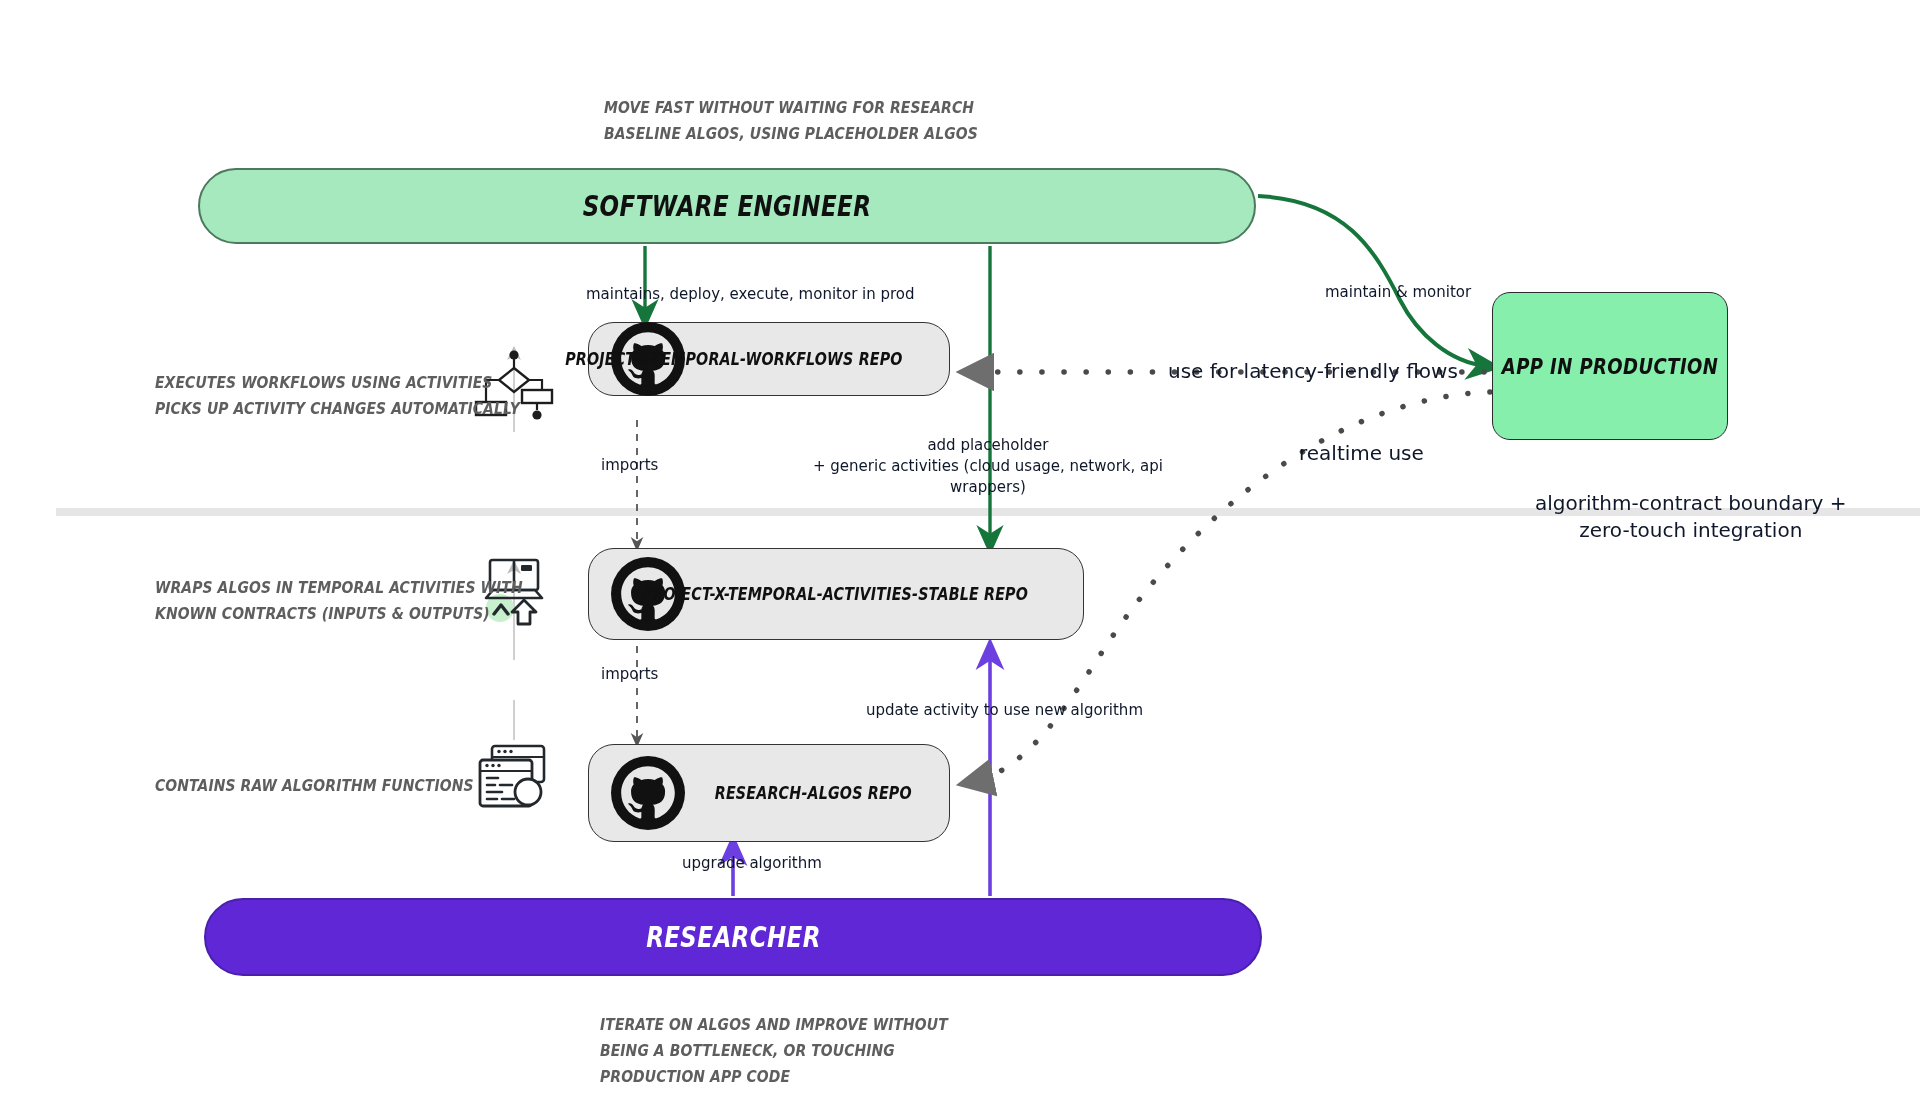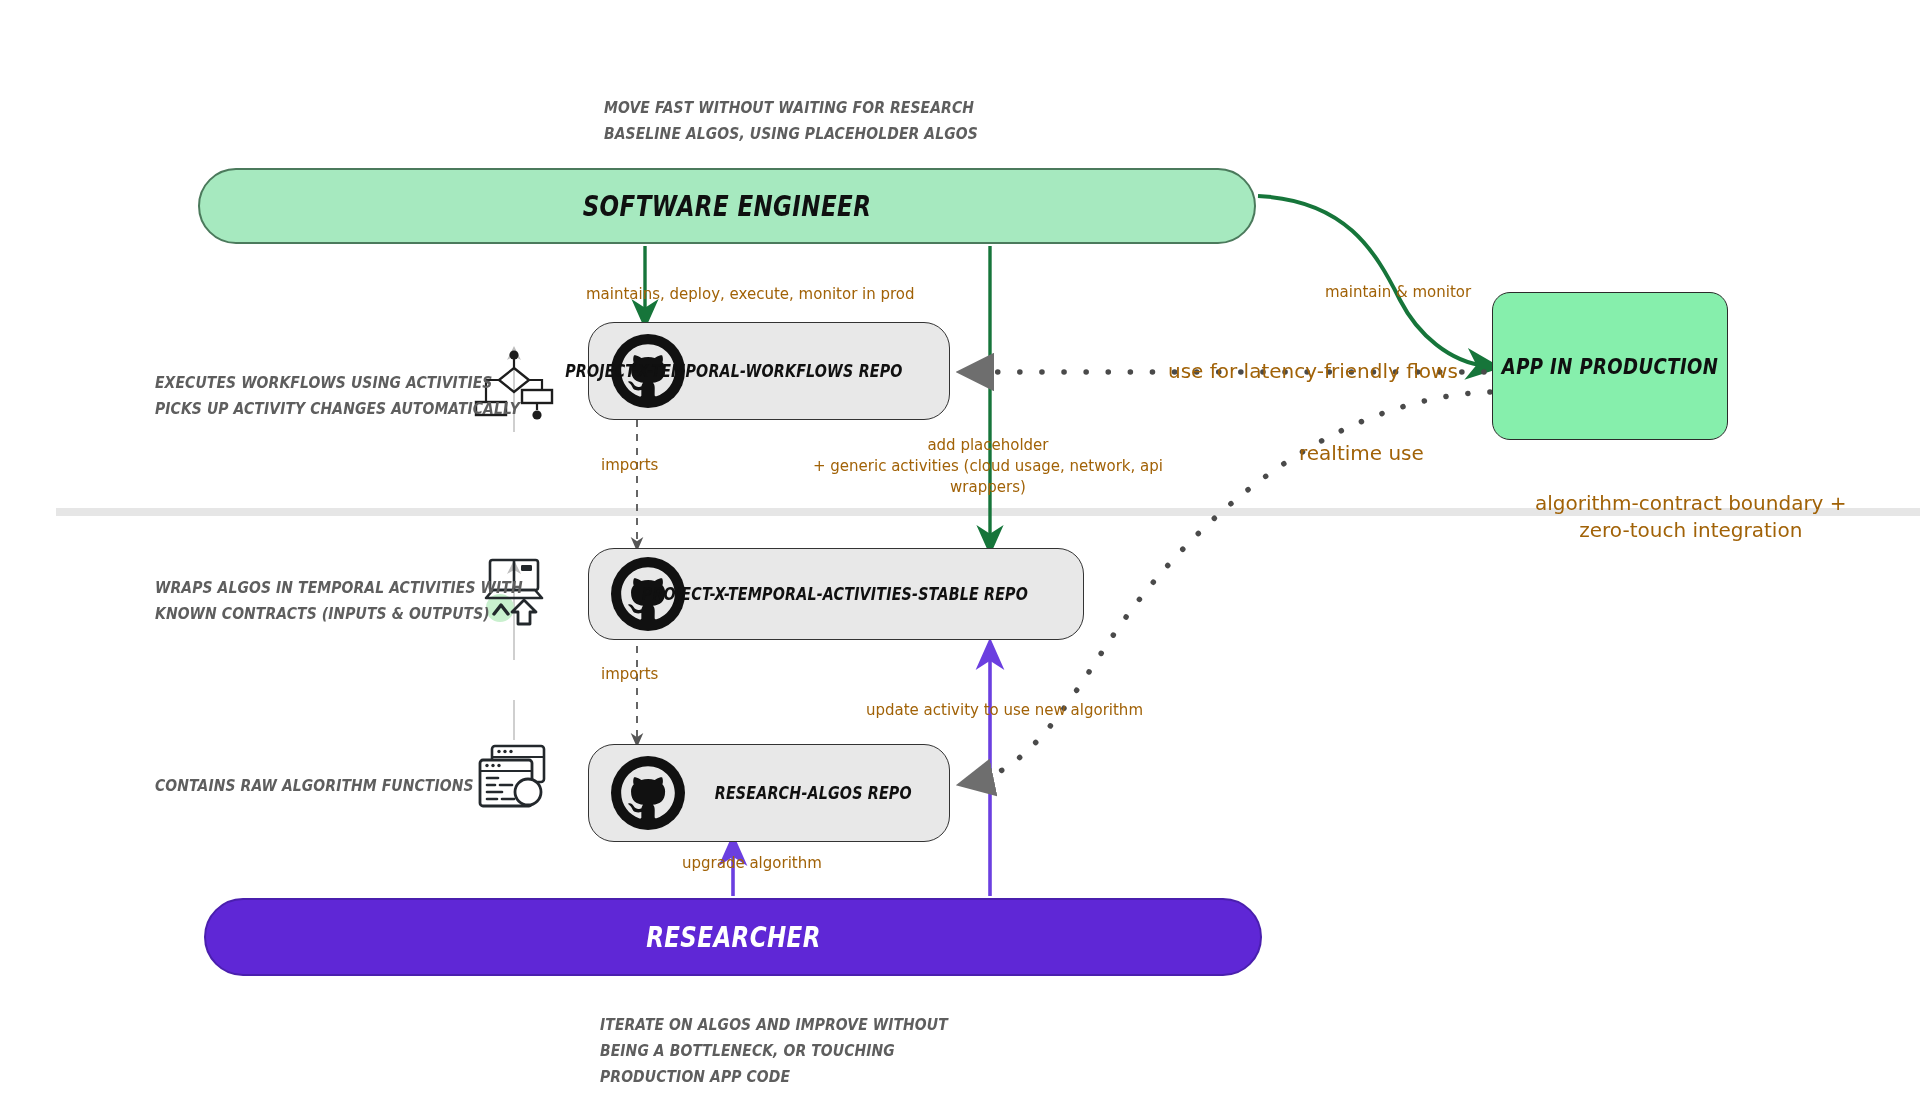--- a/index.html
+++ b/index.html
@@ -82,21 +82,21 @@
     font-weight: bold;
     font-style: italic;
     font-size: 17px;
     color: #101010;
     letter-spacing: 0.2px;
     text-transform: uppercase;
     transform: scaleX(0.84);
     white-space: nowrap;
     position: absolute;
   }
-  #repo-workflows { left: 588px; top: 322px; width: 362px; height: 98px; }
+  #repo-workflows { left: 588px; top: 322px; width: 362px; height: 74px; }
   #repo-workflows .repo-label { right: 14px; }
   #repo-activities { left: 588px; top: 548px; width: 496px; height: 92px; }
   #repo-activities .repo-label { right: 18px; }
   #repo-research { left: 588px; top: 744px; width: 362px; height: 98px; }
   #repo-research .repo-label { right: 18px; }
 
   .gh-mark {
     position: absolute;
     left: 22px;
     width: 74px; height: 74px;
@@ -140,21 +140,21 @@
   #note-workflows { left: 155px; top: 370px; }
   #note-activities { left: 155px; top: 575px; }
   #note-research { left: 155px; top: 773px; }
 
   
   .edge-label {
     position: absolute;
     font-family: "DejaVu Sans", sans-serif;
     font-size: 15px;
     line-height: 21px;
-    color: #a16207;
+    color: #0f172a;
     text-align: center;
     white-space: nowrap;
   }
   .edge-label.big {
     font-size: 20px;
     line-height: 27px;
   }
   #lbl-maintains   { left: 586px;  top: 284px; }
   #lbl-addplace    { left: 813px;  top: 435px; text-align: center; }
   #lbl-imports-1   { left: 601px;  top: 455px; }

